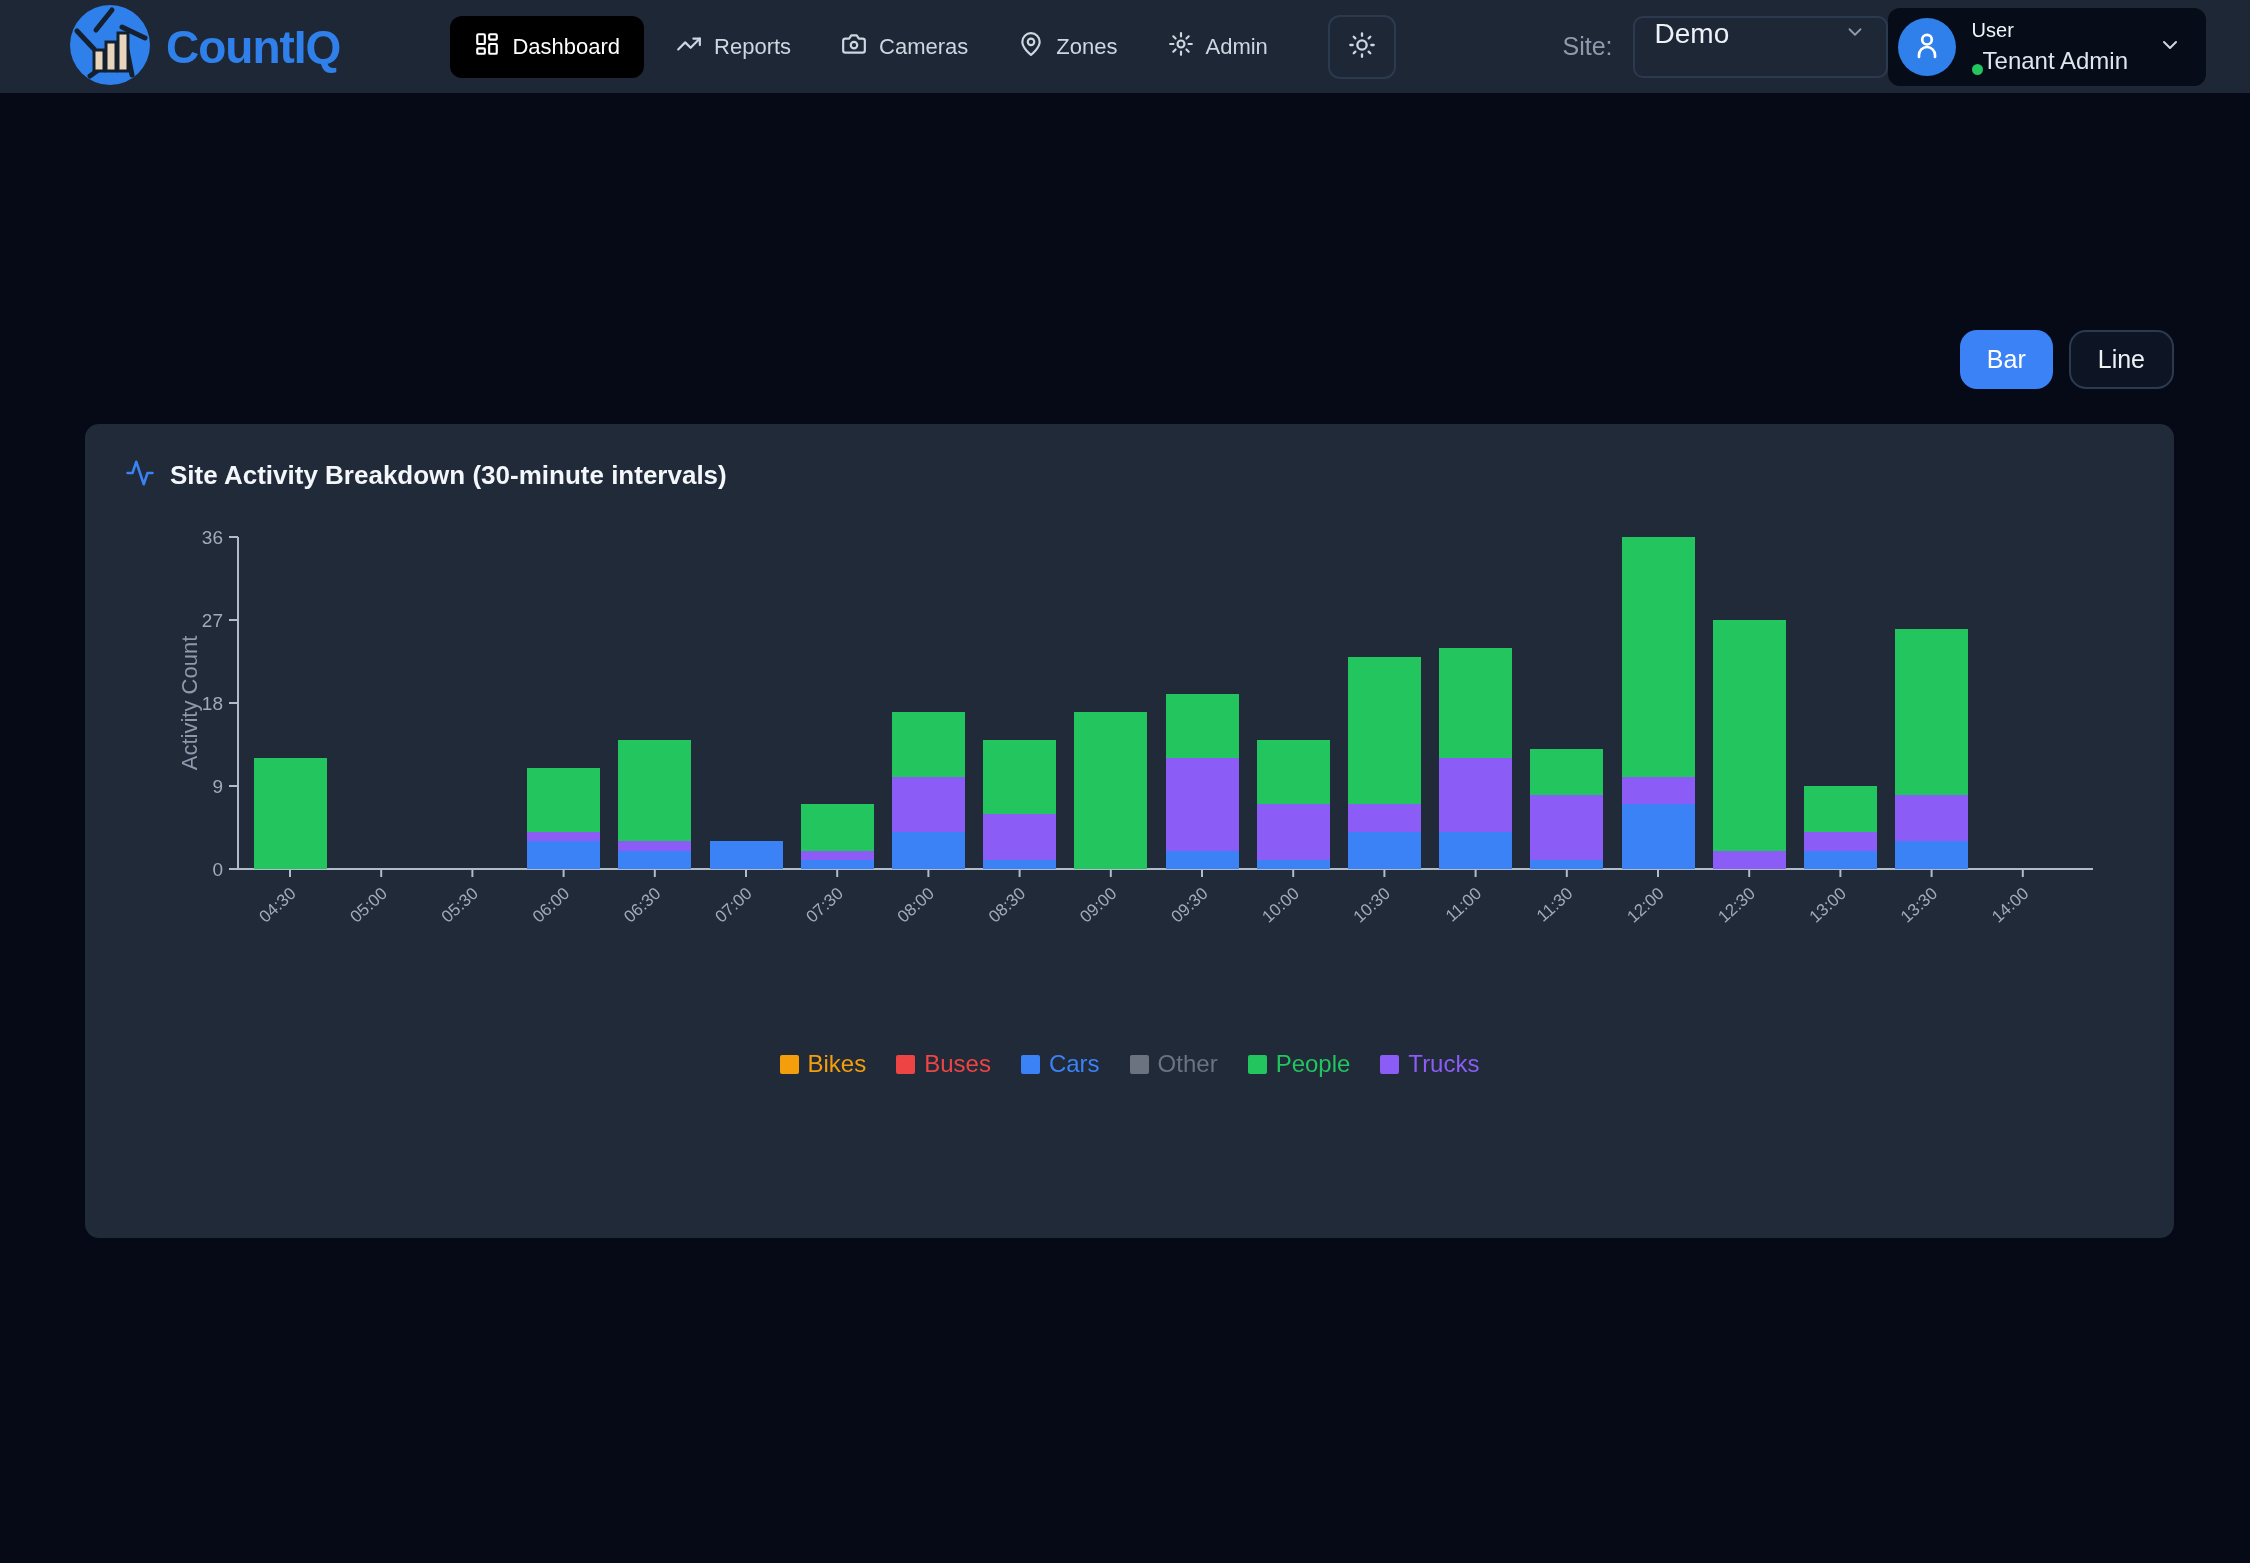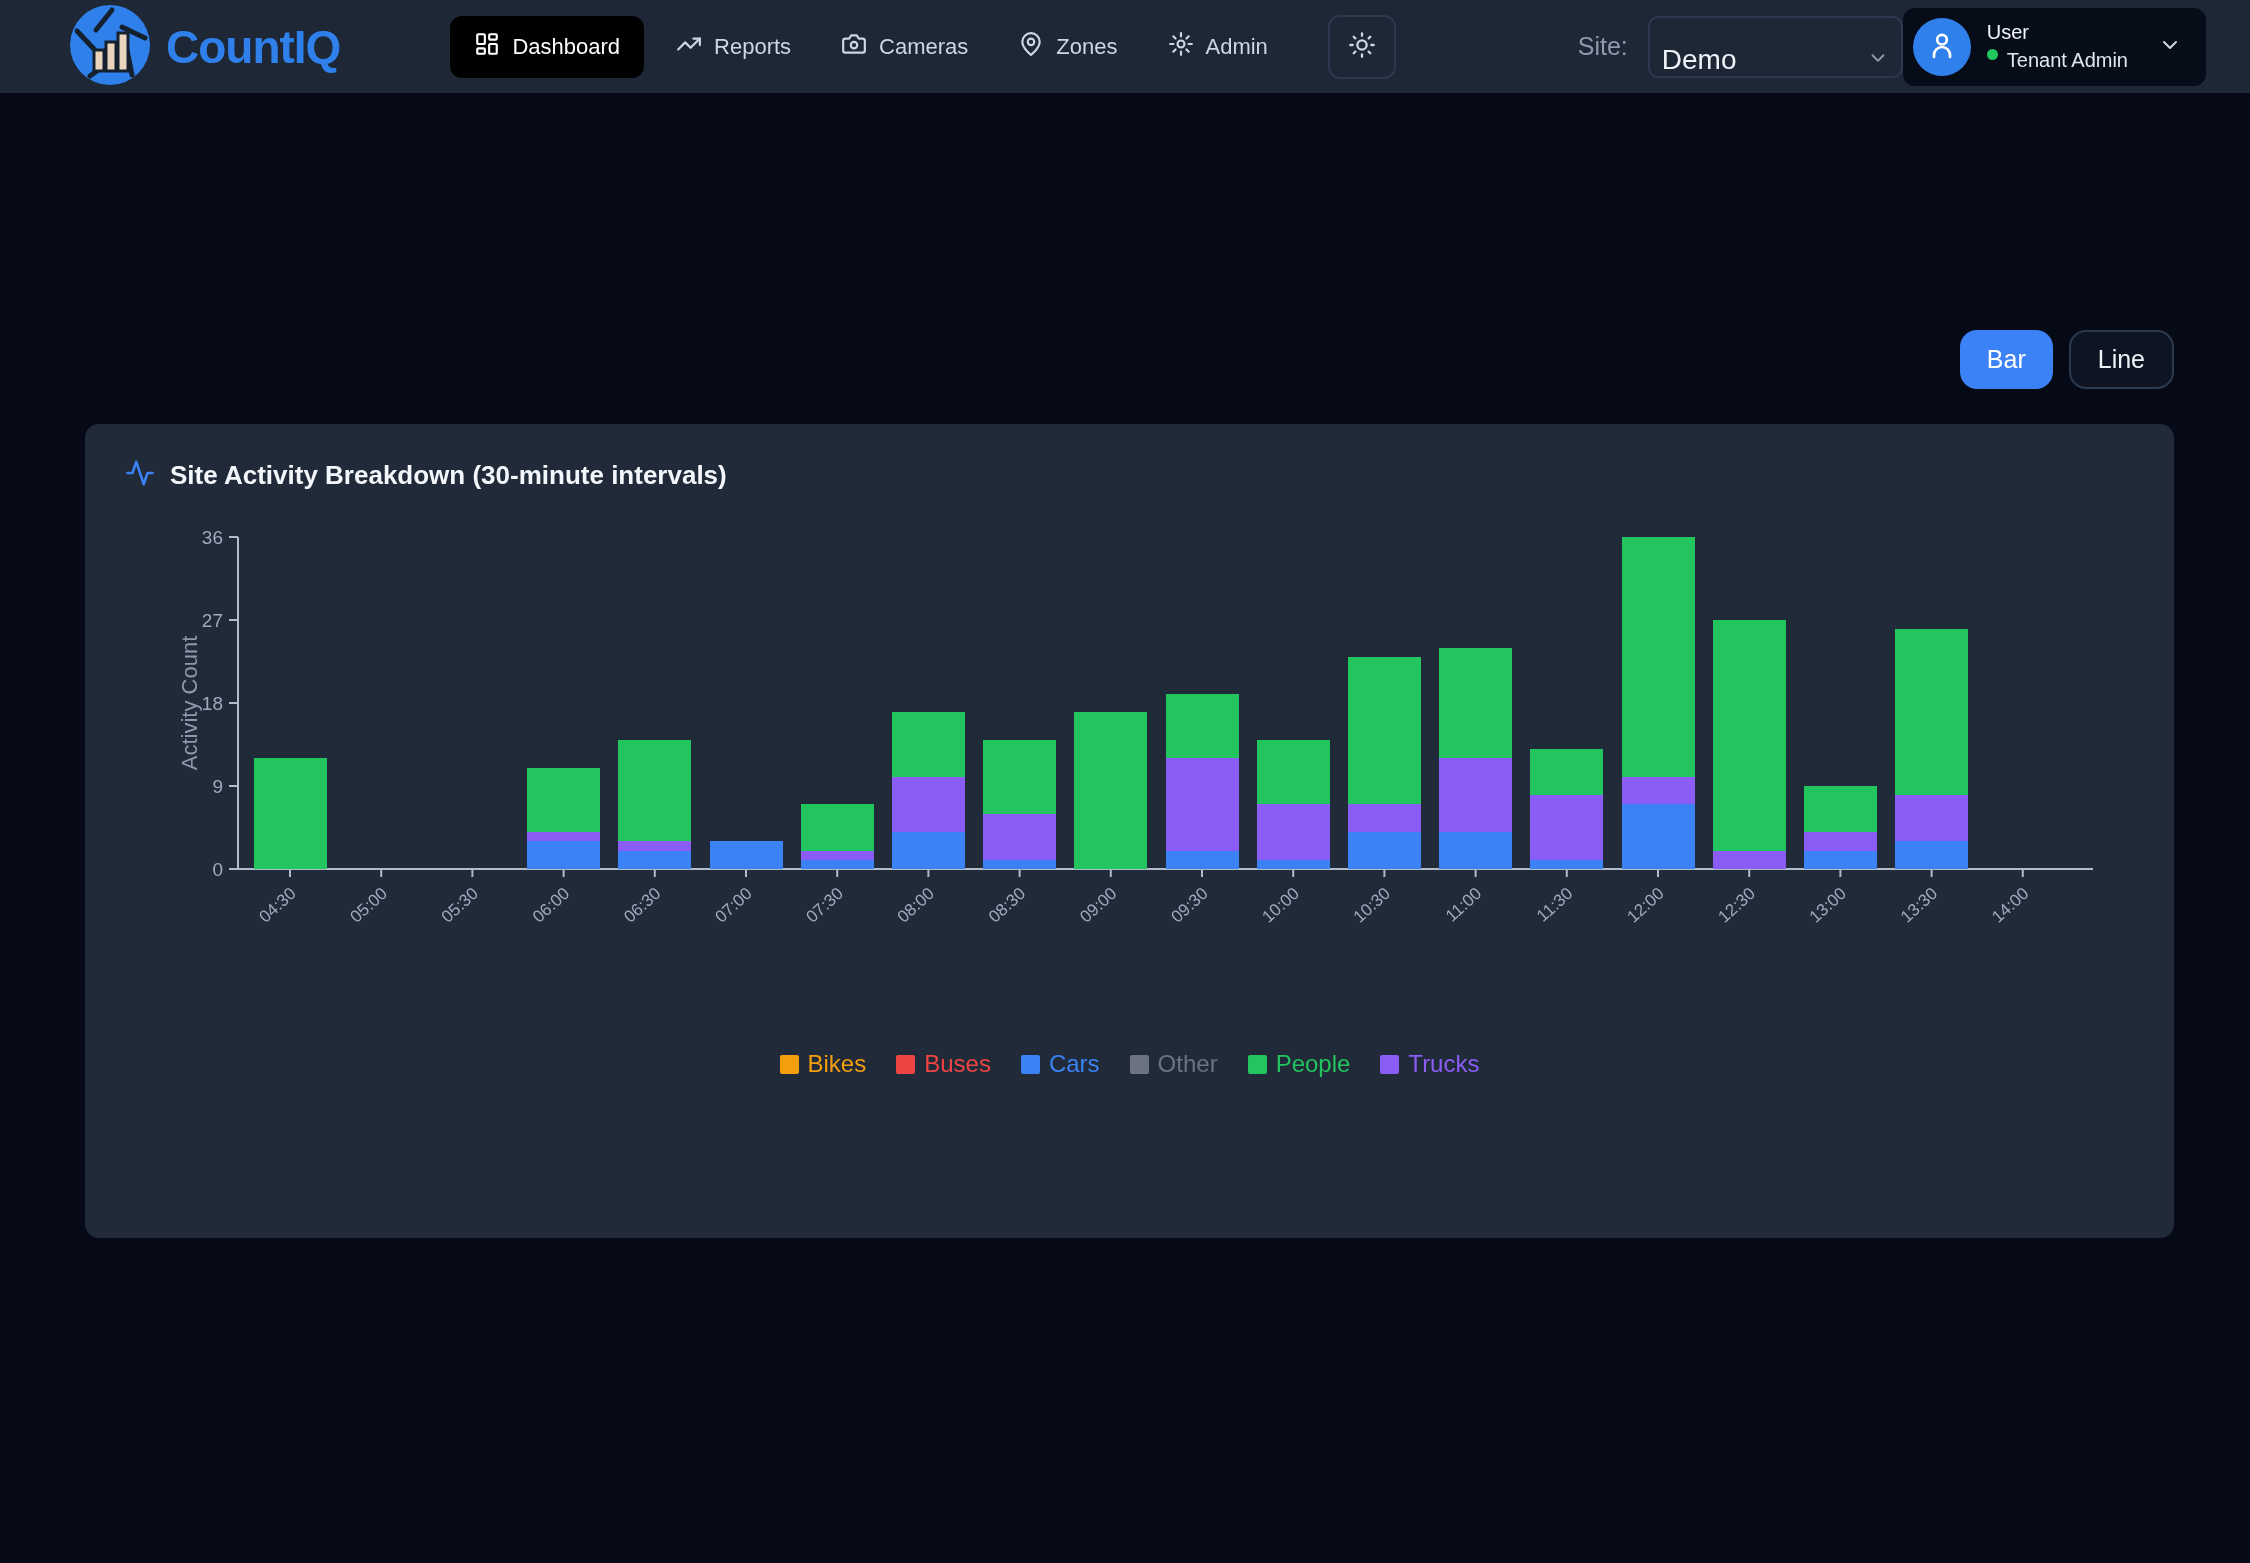--- a/index.html
+++ b/index.html
@@ -15,29 +15,29 @@
   .nav-item { display:flex; align-items:center; gap:12px; color:#cdd6e1; font-size:22px;
     padding:14px 18px; border-radius:12px; cursor:pointer; white-space:nowrap; }
   .nav-item.active { background:#000000; color:#ffffff; padding:15px 24px; border-radius:12px; }
   .nav-item svg { flex:0 0 auto; }
   .theme-btn { margin-left:42px; width:68px; height:64px; border-radius:12px;
     border:2px solid #2c3a50; background:transparent; display:flex; align-items:center;
     justify-content:center; color:#cdd6e1; cursor:pointer; }
   .site-group { margin-left:auto; display:flex; align-items:center; gap:20px; }
   .site-label { color:#8e99ab; font-size:25px; }
   .site-select { width:255px; height:62px; border:2px solid #2c3a50; border-radius:10px;
-    display:flex; align-items:flex-end; justify-content:space-between; padding:0 12px;
+    display:flex; align-items:flex-start; justify-content:space-between; padding:0 20px;
     color:#eef2f8; font-size:28px; cursor:pointer; background:#1d2735; }
   .user-box { background:#070c19; border-radius:12px; height:78px;
     display:flex; align-items:center; gap:16px; padding:0 24px 0 10px; cursor:pointer; }
   .avatar { width:58px; height:58px; border-radius:50%; background:#2f80ea;
     display:flex; align-items:center; justify-content:center; }
   .user-col { display:flex; flex-direction:column; gap:5px; }
   .user-name { color:#f1f5f9; font-size:20px; }
-  .user-role { display:flex; align-items:flex-start; gap:9px; color:#dfe6ee; font-size:20px; }
+  .user-role { display:flex; align-items:flex-end; gap:0; color:#dfe6ee; font-size:24px; }
   .status-dot { width:11px; height:11px; border-radius:50%; background:#22c55e; display:inline-block; }
   .user-box .chev { color:#cdd6e1; margin-left:14px; }
 
   
   .main { margin:0 76px 0 85px; }
   .toolbar { display:flex; justify-content:flex-end; gap:16px; margin-top:237px; }
   .btn { font-size:25px; border-radius:17px; padding:13px 27px; cursor:pointer;
     font-family:"Liberation Sans", sans-serif; }
   .btn-bar { background:#3b82f6; color:#ffffff; border:none; }
   .btn-line { background:#0d1423; color:#eef2f7; border:2px solid #2c3a50; }

